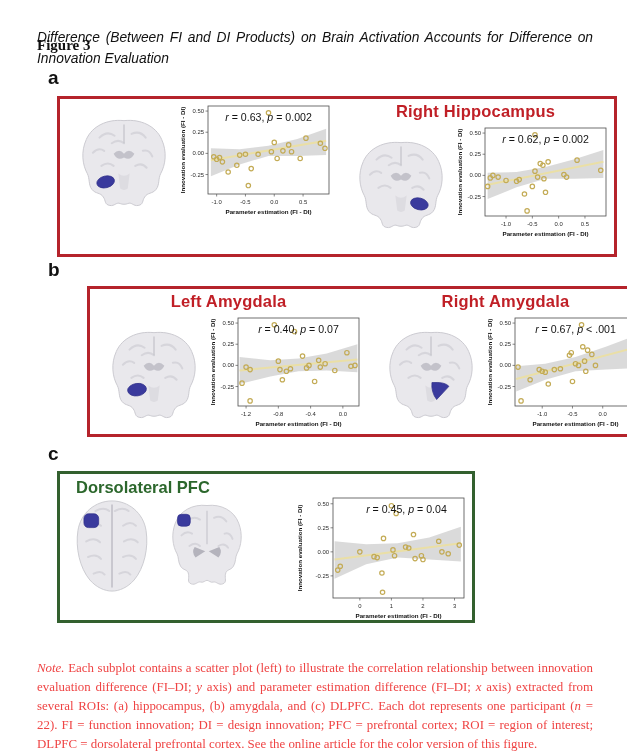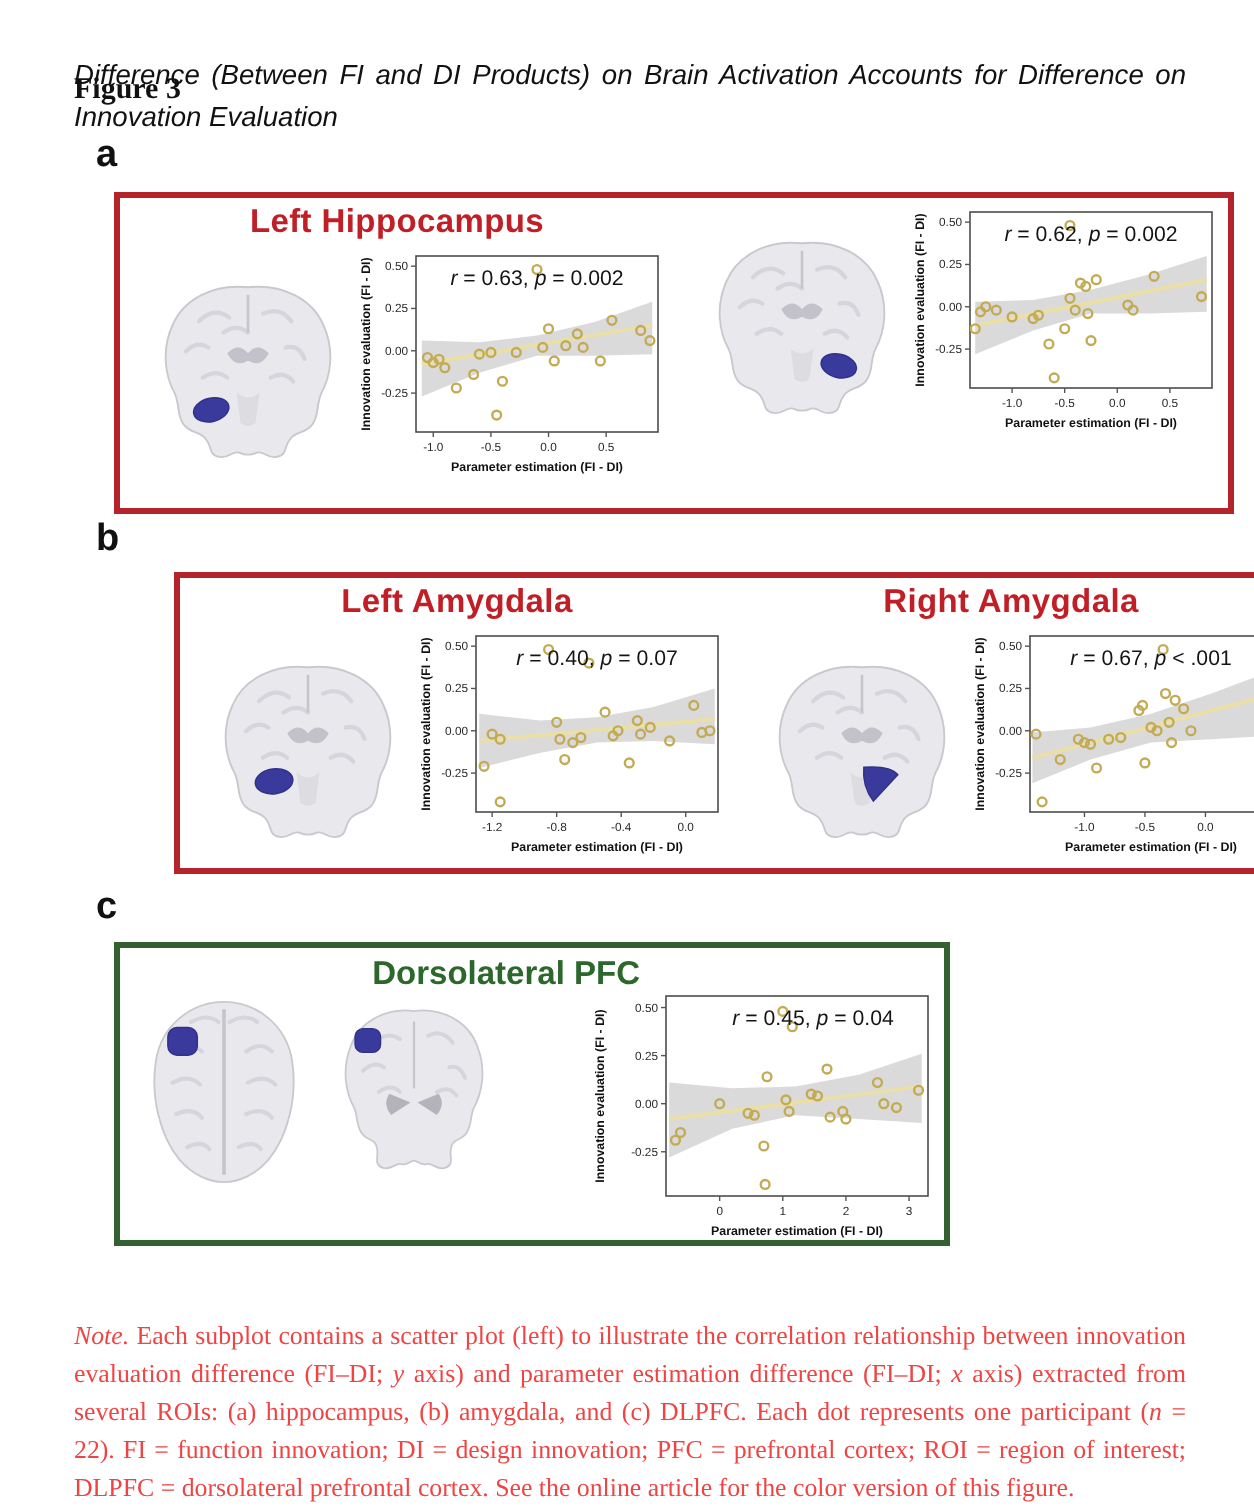--- a/index.html
+++ b/index.html
@@ -15,21 +15,21 @@
   #box-a{top:96px;height:155px;}
   #box-b{top:286px;height:145px;margin-left:30px;}
   #box-c{top:471px;width:412px;height:146px;border-color:var(--accent-green);display:block;position:absolute;}
   .half{width:50%;display:flex;flex-direction:column;min-width:0;}
   .sub-title{text-align:center;font-weight:bold;font-size:16.5px;margin-top:3px;letter-spacing:.2px;}
   .red-title{color:var(--title-red);}
   .green-title{color:var(--title-green);}
   .sub-row{display:flex;align-items:center;}
   .brain{flex:none;margin-left:12px;}
   .plot{flex:none;margin-left:2px;margin-top:2px;}
-  .c-title{position:absolute;left:16px;top:4px;width:244px;text-align:right;font-weight:bold;font-size:16.5px;}
+  .c-title{position:absolute;left:16px;top:4px;width:244px;text-align:left;font-weight:bold;font-size:16.5px;}
   .c-brains{position:absolute;left:6px;top:22px;display:flex;align-items:center;gap:5px;}
   .c-plot{position:absolute;right:1px;top:16px;}
   .note{position:absolute;left:37px;top:646px;width:556px;font-family:"Liberation Serif",serif;
         font-size:12.9px;line-height:1.47;color:#ef4444;text-align:justify;}
   svg text{font-family:"Liberation Sans",sans-serif;}
   .tick-label{font-size:5.9px;fill:#2b2b2b;}
   .axis-label{font-size:6.2px;font-weight:bold;fill:#111;}
   .ann{font-size:10.6px;fill:#141414;}
   .brain-outline{fill:#e9e8ec;stroke:#c9c8ce;stroke-width:1;}
   .sulci{fill:none;stroke:#d6d5db;stroke-width:2.2;stroke-linecap:round;}
@@ -88,21 +88,20 @@
 
   <div class="fig-label">Figure 3</div>
   <div class="fig-caption">Difference (Between FI and DI Products) on Brain Activation Accounts for Difference on Innovation Evaluation</div>
 
   <div class="panel-letter" id="letter-a">a</div>
   <div class="panel-letter" id="letter-b">b</div>
   <div class="panel-letter" id="letter-c">c</div>
 
   <div class="box" id="box-a">
     <div class="half">
-      <div class="sub-title red-title">Left Hippocampus</div>
       <div class="sub-row">
         <svg class="brain" viewBox="0 0 110 104" width="104" height="98">
           <use href="#coronal-base"></use>
           <ellipse class="roi" cx="35.5" cy="71" rx="9.5" ry="6.2" transform="rotate(-14 35.5 71)"></ellipse>
         </svg>
         <div class="plot"><svg viewBox="0 0 155 124" width="155" height="124">
               <defs>
                 <clipPath id="clip-left-hippocampus">
                   <rect x="30" y="5" width="121" height="88"></rect>
                 </clipPath>
@@ -148,20 +147,21 @@
               <text x="26" y="33.23076923076923" text-anchor="end" class="tick-label">0.25</text>
               <line x1="27.5" y1="10.07692307692308" x2="30" y2="10.07692307692308" stroke="#555" stroke-width="0.7"></line>
               <text x="26" y="12.07692307692308" text-anchor="end" class="tick-label">0.50</text>
               <text x="90.5" y="112.5" text-anchor="middle" class="axis-label">Parameter estimation (FI - DI)</text>
               <text text-anchor="middle" class="axis-label" transform="translate(7 49) rotate(-90)">Innovation evaluation (FI - DI)</text>
               <text x="90.5" y="19.5" text-anchor="middle" class="ann"><tspan font-style="italic">r</tspan><tspan> = 0.63, </tspan><tspan font-style="italic">p</tspan><tspan> = 0.002</tspan></text>
             </svg></div>
       </div>
     </div>
     <div class="half">
+      <div class="sub-title red-title">Right Hippocampus</div>
       <div class="sub-row">
         <svg class="brain" viewBox="0 0 110 104" width="104" height="98">
           <use href="#coronal-base"></use>
           <ellipse class="roi" cx="74.5" cy="71" rx="9.5" ry="6.2" transform="rotate(14 74.5 71)"></ellipse>
         </svg>
         <div class="plot"><svg viewBox="0 0 155 124" width="155" height="124">
               <defs>
                 <clipPath id="clip-right-hippocampus">
                   <rect x="30" y="5" width="121" height="88"></rect>
                 </clipPath>

